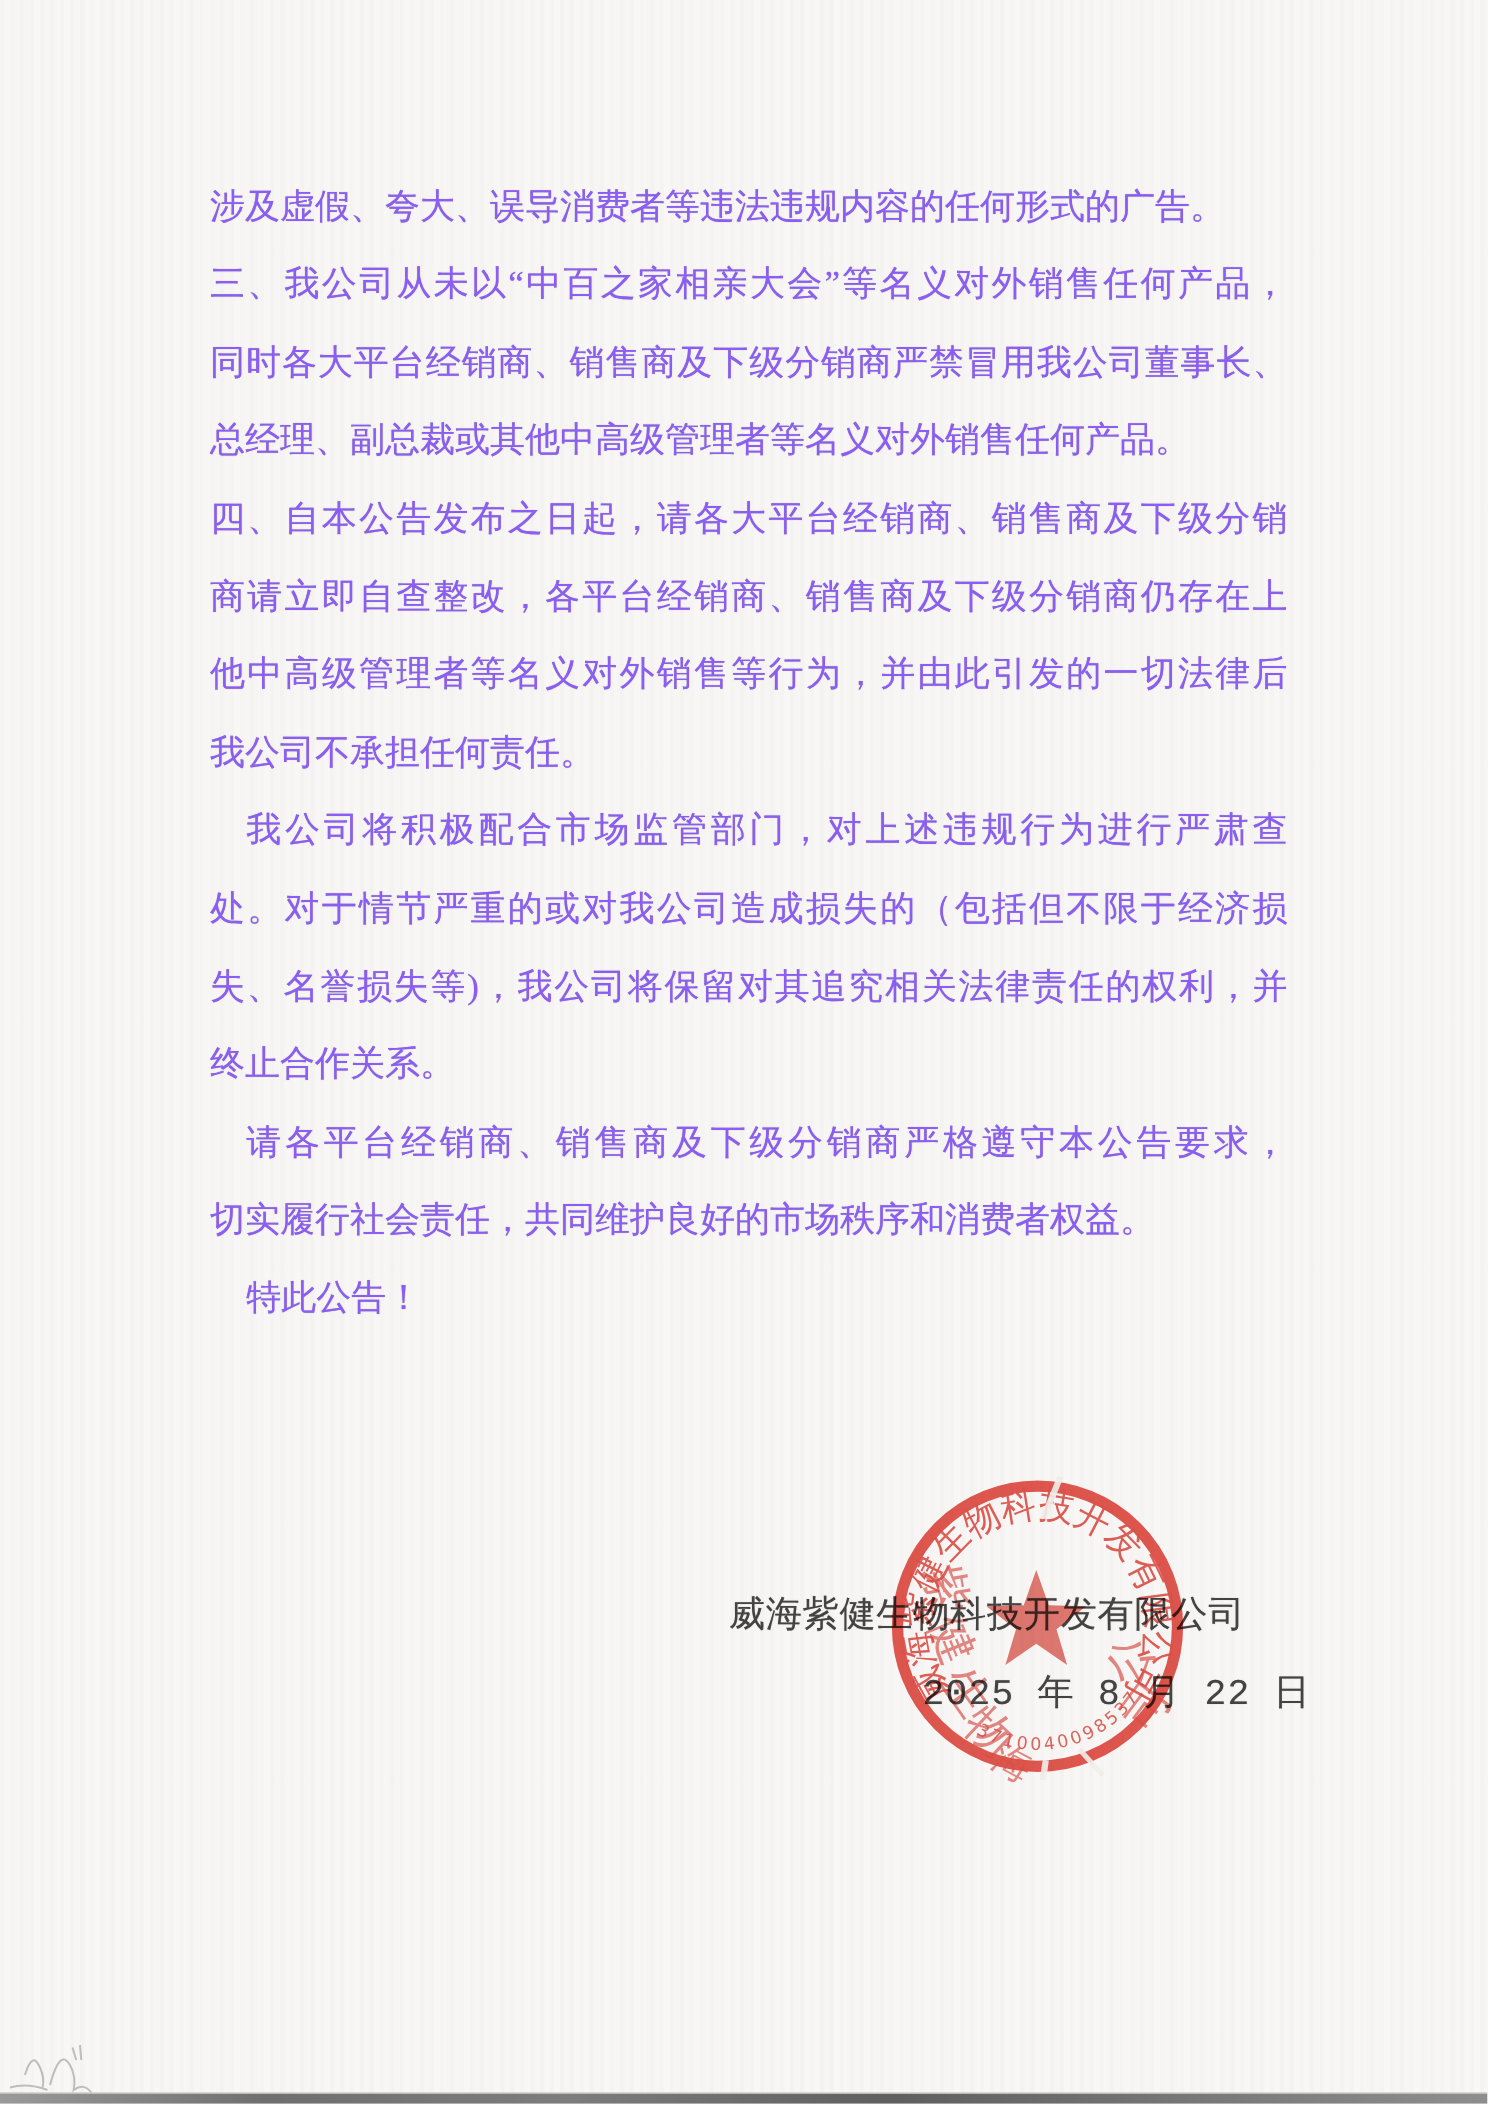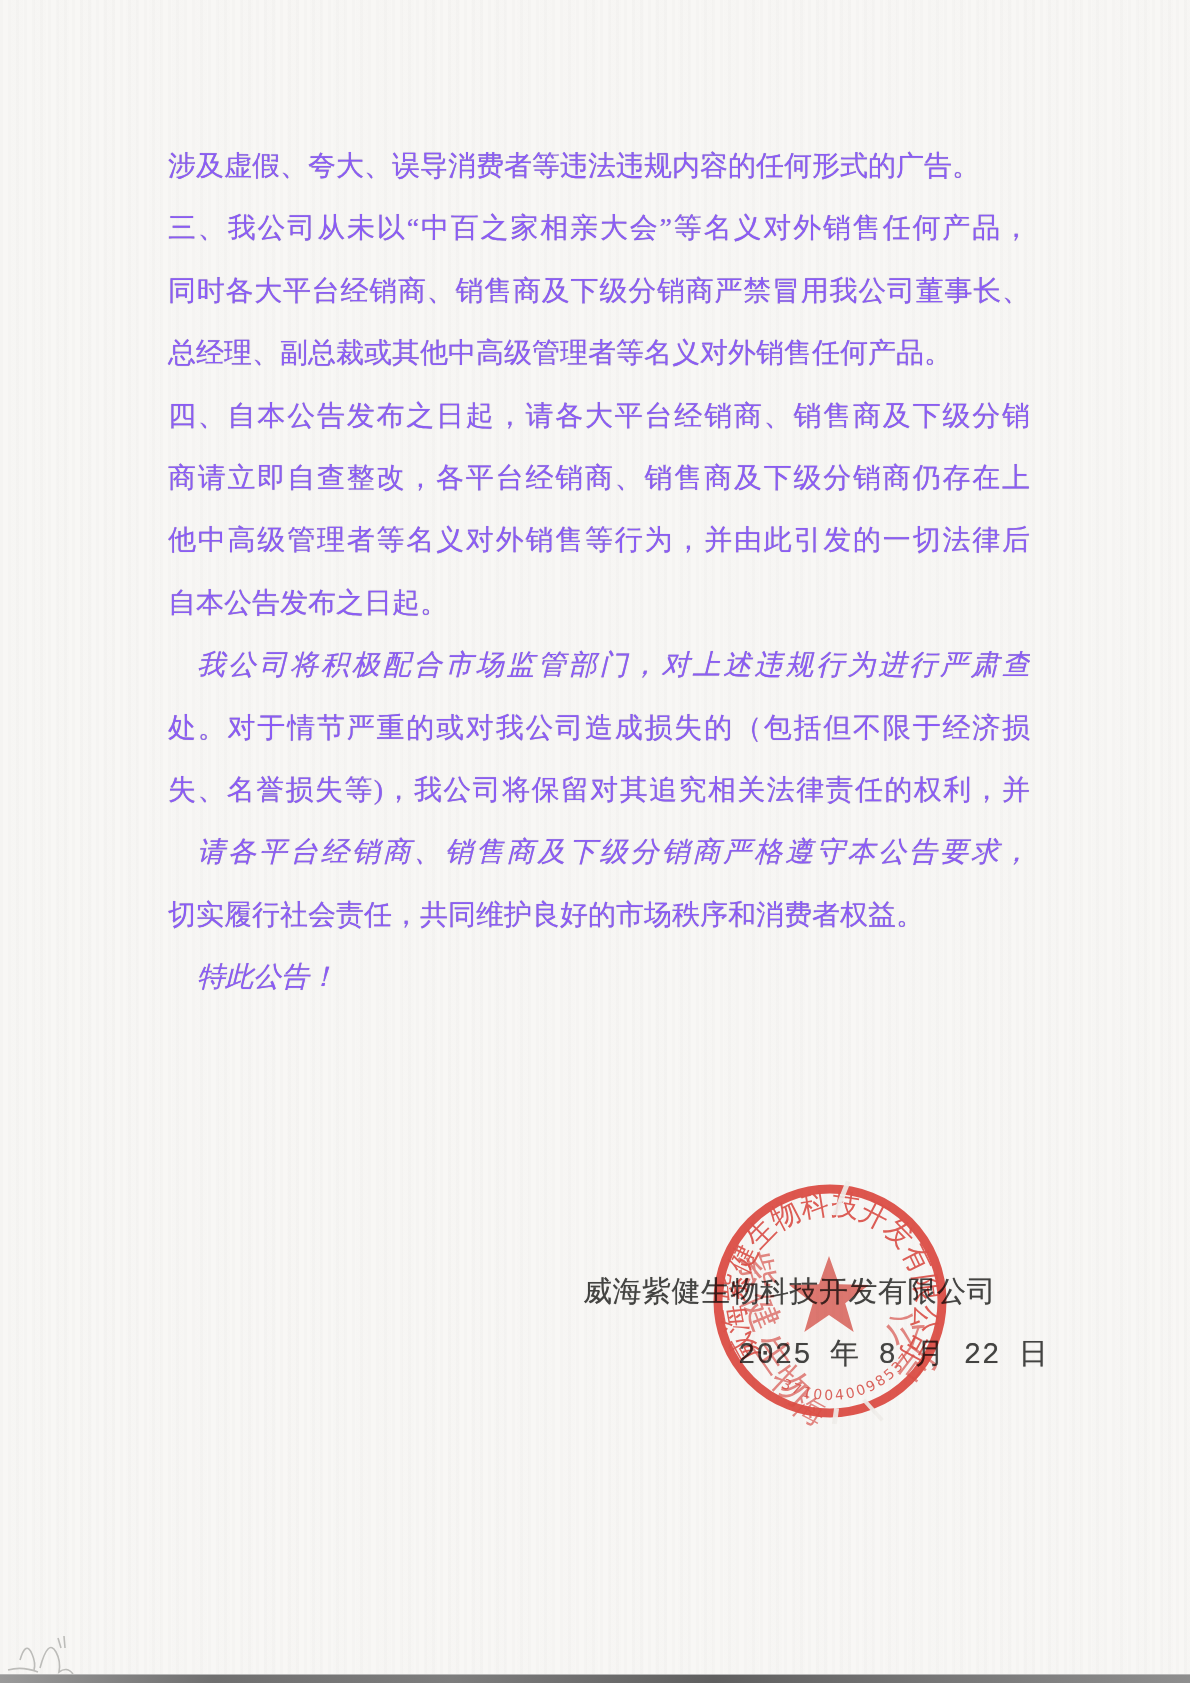--- a/index.html
+++ b/index.html
@@ -18,21 +18,21 @@
   .textblock{
     position:absolute;left:168px;top:135px;width:862px;
     color:#8b5cf6;font-size:28px;
   }
   .ln{
     height:62.4px;line-height:62.4px;white-space:nowrap;
     text-shadow:0 0 0.7px rgba(74,74,72,.55);
   }
   .jf{white-space:normal;text-align:justify;text-align-last:justify;text-justify:inter-character;overflow:hidden;}
   .pl{text-align:left;}
-  .ind{text-indent:29px;font-style:italic;}
+  .ind{text-indent:29px;}
   .signature{
     position:absolute;left:583px;top:1272px;
     font-size:29px;color:#434341;letter-spacing:0.5px;white-space:nowrap;
     text-shadow:0 0 0.7px rgba(67,67,65,.5);
     z-index:2;
   }
   .docdate{
     position:absolute;left:738px;top:1334px;
     font-size:29px;color:#434341;letter-spacing:1px;white-space:nowrap;
     text-shadow:0 0 0.7px rgba(67,67,65,.5);
@@ -56,24 +56,25 @@
 <div class="scan-noise"></div>
 
 <div class="textblock">
   <div class="ln pl">涉及虚假、夸大、误导消费者等违法违规内容的任何形式的广告。</div>
   <div class="ln jf">三、我公司从未以“中百之家相亲大会”等名义对外销售任何产品，</div>
   <div class="ln jf">同时各大平台经销商、销售商及下级分销商严禁冒用我公司董事长、</div>
   <div class="ln pl">总经理、副总裁或其他中高级管理者等名义对外销售任何产品。</div>
   <div class="ln jf">四、自本公告发布之日起，请各大平台经销商、销售商及下级分销</div>
   <div class="ln jf">商请立即自查整改，各平台经销商、销售商及下级分销商仍存在上</div>
   <div class="ln jf">他中高级管理者等名义对外销售等行为，并由此引发的一切法律后</div>
-  <div class="ln pl">自本公告发布之日起。</div>
+  <div class="ln pl">我公司不承担任何责任。</div>
   <div class="ln jf ind">我公司将积极配合市场监管部门，对上述违规行为进行严肃查</div>
   <div class="ln jf">处。对于情节严重的或对我公司造成损失的（包括但不限于经济损</div>
   <div class="ln jf">失、名誉损失等)，我公司将保留对其追究相关法律责任的权利，并</div>
+  <div class="ln pl">终止合作关系。</div>
   <div class="ln jf ind">请各平台经销商、销售商及下级分销商严格遵守本公告要求，</div>
   <div class="ln pl">切实履行社会责任，共同维护良好的市场秩序和消费者权益。</div>
   <div class="ln pl ind">特此公告！</div>
 </div>
 
 <div class="signature">威海紫健生物科技开发有限公司</div>
 <div class="docdate">2025 年 8 月 22 日</div>
 
 <svg class="seal" viewBox="0 0 256 256">
 

